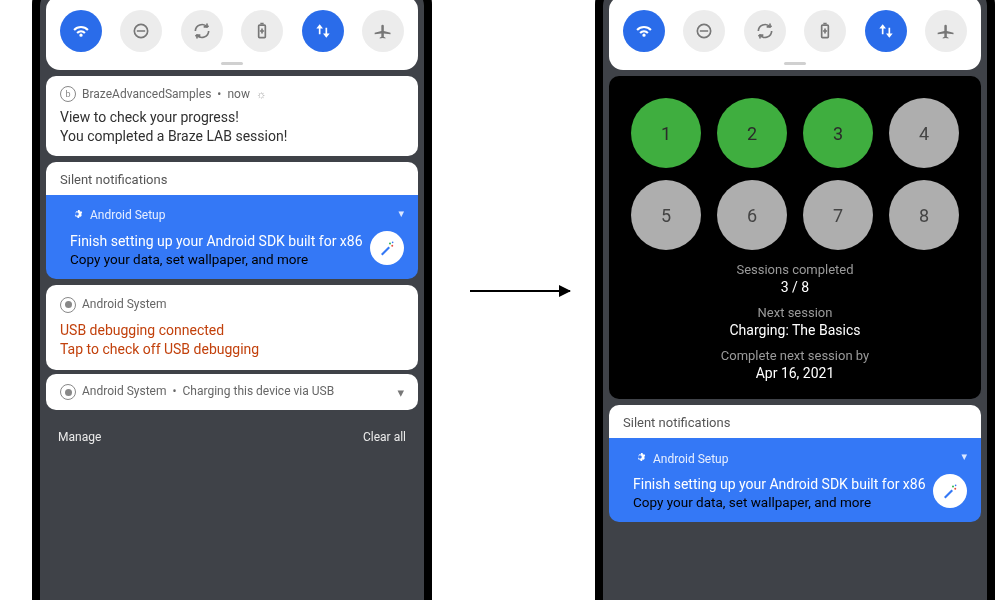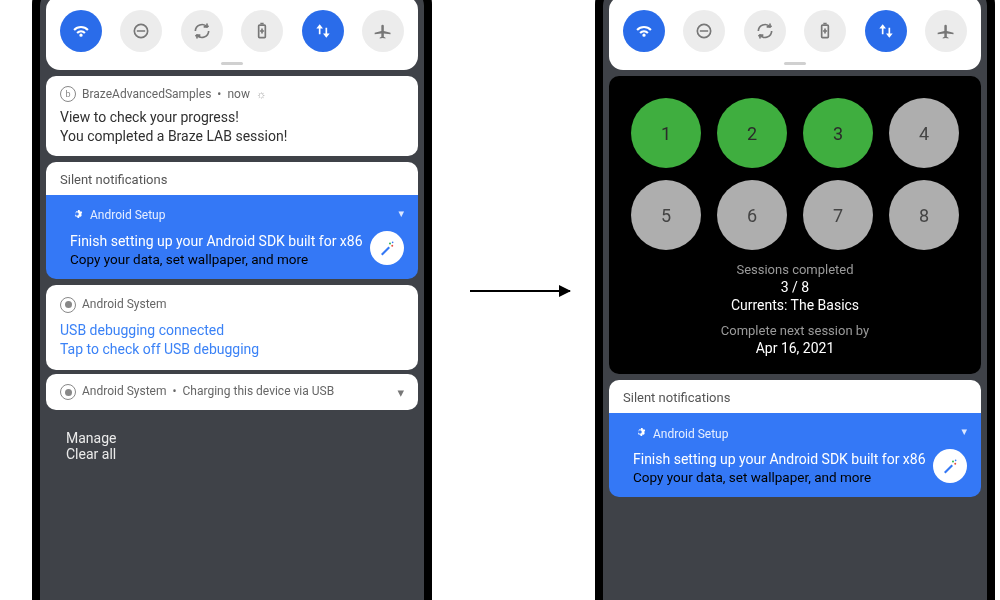--- a/index.html
+++ b/index.html
@@ -110,29 +110,28 @@
     color: #dbe7ff; font-size: 11px;
   }
 
   .sys-card {
     background: #fff;
     border-radius: 10px;
     margin: 6px;
     padding: 12px 14px;
   }
   .sys-card .meta { font-size: 12px; color: #666; display:flex; align-items:flex-start; gap:6px;}
-  .sys-card .txt { font-size: 14px; color: #3b82f6; margin-top:8px; line-height:1.35;}
+  .sys-card .txt { font-size: 14px; color: #c2410c; margin-top:8px; line-height:1.35;}
   .sys-card.mini { padding: 10px 14px; display:flex; align-items:center; justify-content:space-between; margin-top: -2px;}
 
   .footer {
     display: flex; justify-content: space-between;
-    padding: 14px 26px;
+    padding: 14px 18px;
     color: #eaeaea;
-    font-size: 14px;
-    flex-direction: column;
+    font-size: 12px;
   }
 
   
   .dark-card {
     background: #000;
     border-radius: 10px;
     margin: 6px;
     padding: 22px 12px 18px 12px;
     color: #d7d7d7;
     text-align: center;
@@ -327,21 +326,22 @@
           <div class="dot">4</div>
         </div>
       <div class="dots-row" id="dots-row-2">
           <div class="dot">5</div>
           <div class="dot">6</div>
           <div class="dot">7</div>
           <div class="dot">8</div>
         </div>
       <div class="dark-label">Sessions completed</div>
       <div class="dark-value">3 / 8</div>
-      <div class="dark-value">Currents: The Basics</div>
+      <div class="dark-label">Next session</div>
+      <div class="dark-value">Charging: The Basics</div>
       <div class="dark-label">Complete next session by</div>
       <div class="dark-value">Apr 16, 2021</div>
     </div>
 
     <div class="silent-header">Silent notifications</div>
     <div class="setup-card">
       <div class="meta">
         <span>
           <svg viewBox="0 0 24 24" width="14" height="14" fill="#fff">
               <path d="M19.4 13l.6-1-.6-1 1.5-1.2-1.4-2.4-1.9.5-.8-.7-.3-1.9h-2.8l-.3 1.9-.8.7-1.9-.5-1.4 2.4L10 11l-.6 1 .6 1-1.5 1.2 1.4 2.4 1.9-.5.8.7.3 1.9h2.8l.3-1.9.8-.7 1.9.5 1.4-2.4L19.4 13zM12 15a3 3 0 110-6 3 3 0 010 6z"></path>

